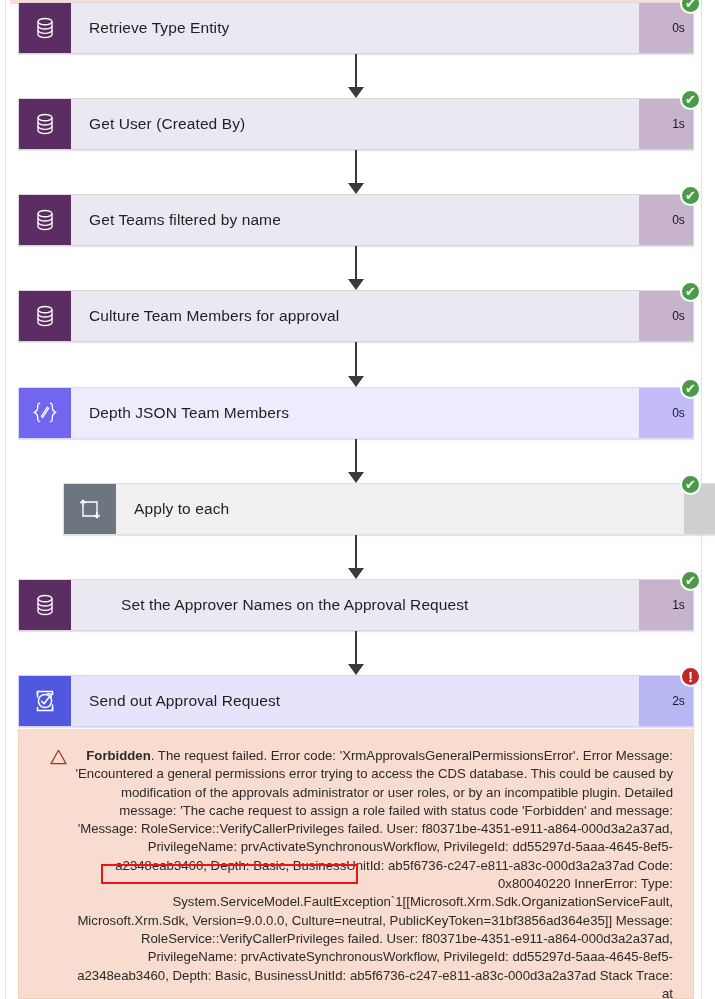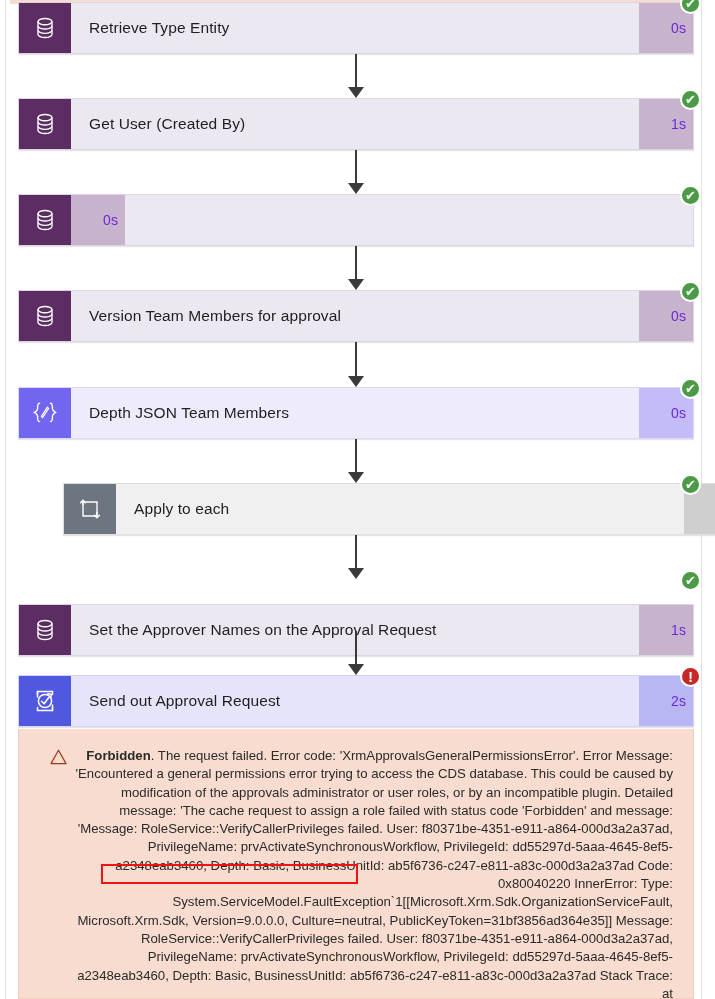--- a/index.html
+++ b/index.html
@@ -50,22 +50,22 @@
     padding-left: 18px;
     font-size: 15.5px;
     color: #201f1e;
     letter-spacing: .1px;
     white-space: nowrap;
     overflow: hidden;
   }
   .card .duration {
     width: 54px; min-width: 54px;
     display: flex; align-items: center; justify-content: center;
-    font-size: 14px;
-    color: #6d28d9;
+    font-size: 12px;
+    color: #0f172a;
     background: #c8b3cd;
     padding-left: 25px;
   }
 
   
   .card.v-dataverse { background: #ece8f1; border-color: #ddd6e2; }
   .card.v-dataverse .icon-box { background: #5c2d63; }
   .card.v-dataverse .duration { background: #c8b3cd; }
 
   .card.v-json { background: #eeebfd; border-color: #ddd9f6; }
@@ -192,35 +192,36 @@
       <div class="arrowhead" style="top: 183px;"></div>
       <div class="card v-dataverse" style="top: 194px;">
         <div class="icon-box">
           <svg width="26" height="26" viewBox="0 0 26 26" aria-hidden="true">
             <ellipse cx="13" cy="6.6" rx="7" ry="3.1" fill="none" stroke="#fff" stroke-width="1.35"></ellipse>
             <path d="M6 6.6 V19.4 C6 21.1 9.1 22.5 13 22.5 C16.9 22.5 20 21.1 20 19.4 V6.6" fill="none" stroke="#fff" stroke-width="1.35"></path>
             <path d="M6 10.9 C6 12.6 9.1 14 13 14 C16.9 14 20 12.6 20 10.9" fill="none" stroke="#fff" stroke-width="1.35"></path>
             <path d="M6 15.2 C6 16.9 9.1 18.3 13 18.3 C16.9 18.3 20 16.9 20 15.2" fill="none" stroke="#fff" stroke-width="1.35"></path>
           </svg>
         </div>
+        <div class="title">Get Teams filtered by name</div>
         <div class="duration">0s</div>
       </div>
       <div class="badge ok" style="left: 680px; top: 185px;">✔</div>
       <div class="connector" style="top: 246px; height: 35px;"></div>
       <div class="arrowhead" style="top: 279px;"></div>
       <div class="card v-dataverse" style="top: 290px;">
         <div class="icon-box">
           <svg width="26" height="26" viewBox="0 0 26 26" aria-hidden="true">
             <ellipse cx="13" cy="6.6" rx="7" ry="3.1" fill="none" stroke="#fff" stroke-width="1.35"></ellipse>
             <path d="M6 6.6 V19.4 C6 21.1 9.1 22.5 13 22.5 C16.9 22.5 20 21.1 20 19.4 V6.6" fill="none" stroke="#fff" stroke-width="1.35"></path>
             <path d="M6 10.9 C6 12.6 9.1 14 13 14 C16.9 14 20 12.6 20 10.9" fill="none" stroke="#fff" stroke-width="1.35"></path>
             <path d="M6 15.2 C6 16.9 9.1 18.3 13 18.3 C16.9 18.3 20 16.9 20 15.2" fill="none" stroke="#fff" stroke-width="1.35"></path>
           </svg>
         </div>
-        <div class="title">Version Team Members for approval</div>
+        <div class="title">Culture Team Members for approval</div>
         <div class="duration">0s</div>
       </div>
       <div class="badge ok" style="left: 680px; top: 281px;">✔</div>
       <div class="connector" style="top: 342px; height: 36px;"></div>
       <div class="arrowhead" style="top: 376px;"></div>
       <div class="card v-json" style="top: 387px;">
         <div class="icon-box">
           <svg width="28" height="26" viewBox="0 0 28 26" aria-hidden="true">
             <path d="M8.6 3.2 C6.4 3.2 6.6 6.6 6.6 8.4 C6.6 10.6 4.6 11.6 3.4 12.4 C4.6 13.2 6.6 14.2 6.6 16.4 C6.6 18.2 6.4 21.6 8.6 21.6" fill="none" stroke="#fff" stroke-width="1.35" stroke-linecap="round"></path>
             <path d="M19.4 3.2 C21.6 3.2 21.4 6.6 21.4 8.4 C21.4 10.6 23.4 11.6 24.6 12.4 C23.4 13.2 21.4 14.2 21.4 16.4 C21.4 18.2 21.6 21.6 19.4 21.6" fill="none" stroke="#fff" stroke-width="1.35" stroke-linecap="round"></path>
@@ -243,21 +244,21 @@
             <path d="M20 16 L20 21.6" fill="none" stroke="#fff" stroke-width="1.4"></path>
             <path d="M20 21.8 L17.6 19.2 M20 21.8 L22.4 19.2" fill="none" stroke="#fff" stroke-width="1.4" stroke-linecap="round"></path>
           </svg>
         </div>
         <div class="title">Apply to each</div>
         <div class="duration">2s</div>
       </div>
       <div class="badge ok" style="left: 680px; top: 474px;">✔</div>
       <div class="connector" style="top: 535px; height: 35px;"></div>
       <div class="arrowhead" style="top: 568px;"></div>
-      <div class="card v-dataverse" style="top: 604px;">
+      <div class="card v-dataverse" style="top: 579px; gap: 32px;">
         <div class="icon-box">
           <svg width="26" height="26" viewBox="0 0 26 26" aria-hidden="true">
             <ellipse cx="13" cy="6.6" rx="7" ry="3.1" fill="none" stroke="#fff" stroke-width="1.35"></ellipse>
             <path d="M6 6.6 V19.4 C6 21.1 9.1 22.5 13 22.5 C16.9 22.5 20 21.1 20 19.4 V6.6" fill="none" stroke="#fff" stroke-width="1.35"></path>
             <path d="M6 10.9 C6 12.6 9.1 14 13 14 C16.9 14 20 12.6 20 10.9" fill="none" stroke="#fff" stroke-width="1.35"></path>
             <path d="M6 15.2 C6 16.9 9.1 18.3 13 18.3 C16.9 18.3 20 16.9 20 15.2" fill="none" stroke="#fff" stroke-width="1.35"></path>
           </svg>
         </div>
         <div class="title">Set the Approver Names on the Approval Request</div>
         <div class="duration">1s</div>

